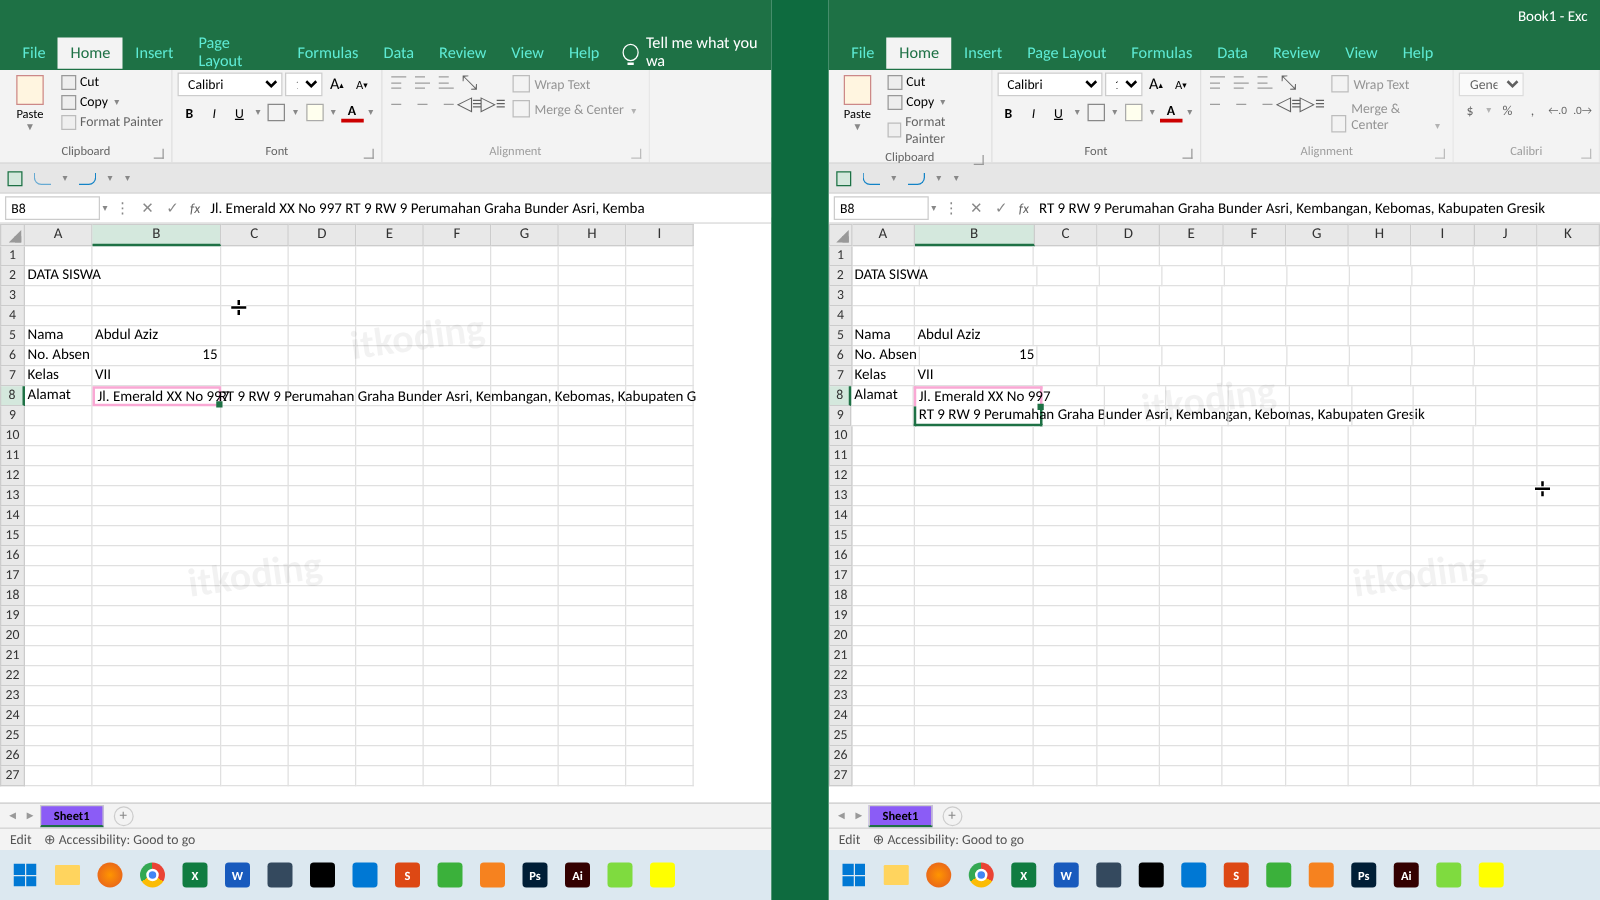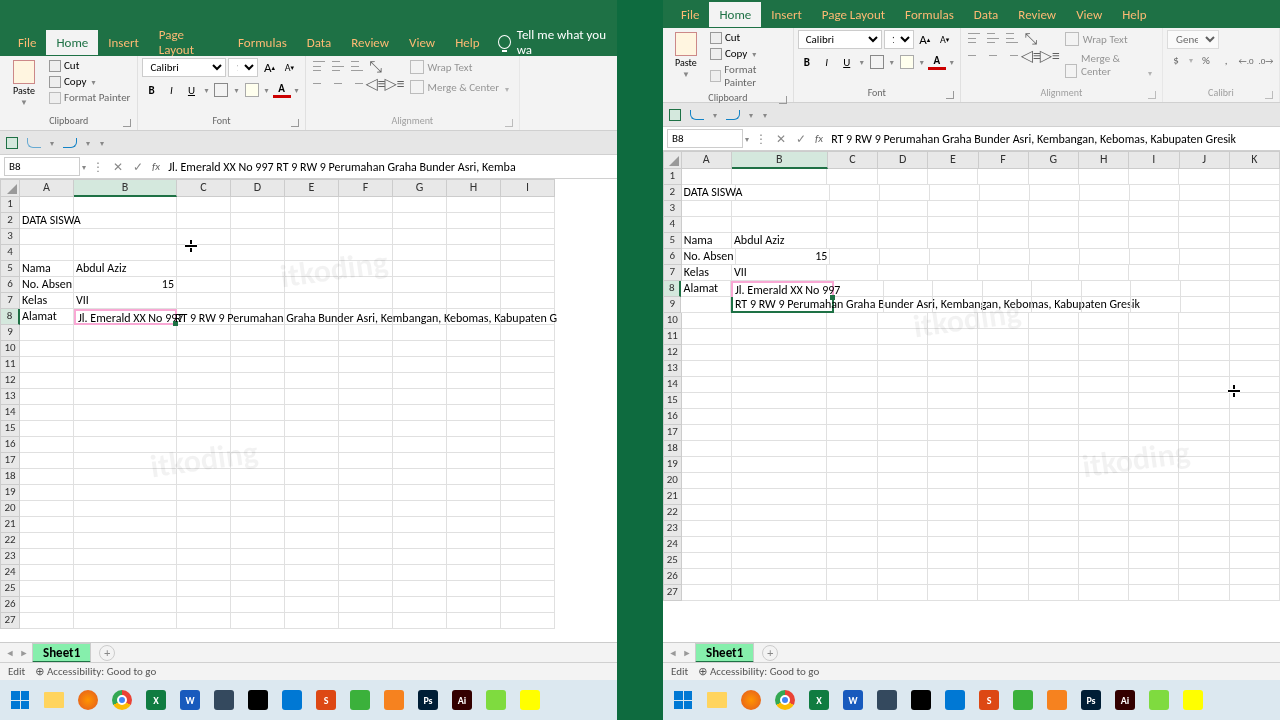--- a/index.html
+++ b/index.html
@@ -1,21 +1,21 @@
 <!DOCTYPE html>
 <html><head>
 <meta charset="utf-8">
 <style>
 * { margin: 0; padding: 0; box-sizing: border-box; font-family: 'Segoe UI', Calibri, sans-serif; }
 body { display: flex; width: 1280px; height: 720px; overflow: hidden; background: #fff; position: relative; }
 .pane { flex: 1; display: flex; flex-direction: column; overflow: hidden; position: relative; }
 .divider { width: 46px; background: #0e6b3f; }
 .title-bar { height: 28px; background: #1e7145; display: flex; justify-content: flex-end; align-items: center; color: #fff; font-size: 12px; padding: 0 10px; }
 .menu-bar { height: 28px; background: #1e7145; display: flex; align-items: center; padding-left: 8px; }
-.menu-item { color: #fdba74; padding: 5px 10px; font-size: 13px; cursor: pointer; }
+.menu-item { color: #5eead4; padding: 5px 10px; font-size: 13px; cursor: pointer; }
 .menu-item.active { background: #f3f3f3; color: #1e7145; }
 .tell-me { display: flex; align-items: center; color: #fff; font-size: 13px; margin-left: 8px; gap: 6px; }
 .bulb { width: 14px; height: 14px; border: 1.5px solid #fff; border-radius: 50%; position: relative; }
 .bulb::after { content: ''; position: absolute; width: 5px; height: 2px; background: #fff; bottom: -4px; left: 3px; }
 .ribbon { height: 75px; background: #f3f3f3; display: flex; border-bottom: 1px solid #d0d0d0; }
 .ribbon-group { display: flex; flex-direction: column; border-right: 1px solid #e0e0e0; padding: 2px 4px 0; position: relative; }
 .ribbon-group-content { flex: 1; display: flex; align-items: flex-start; gap: 2px; }
 .ribbon-group-label { font-size: 10px; color: #666; text-align: center; padding: 1px 0 3px; position: relative; }
 .ribbon-group-label::after { content: ''; position: absolute; right: 2px; bottom: 3px; width: 7px; height: 7px; border: 1px solid #999; border-width: 0 1px 1px 0; }
 .paste-btn { display: flex; flex-direction: column; align-items: center; padding: 2px 4px; font-size: 10px; width: 40px; }
@@ -61,21 +61,21 @@
 .grid-row { display: flex; height: 16px; }
 .row-header { width: 20px; height: 16px; background: #e8e8e8; border: 1px solid #ccc; border-top: none; text-align: center; font-size: 11px; color: #333; }
 .row-header.sel { background: #d4e8dd; border-right: 2px solid #1e7145; }
 .cell { height: 16px; border: 1px solid #e0e0e0; border-left: none; border-top: none; font-size: 12px; padding: 0 2px; white-space: nowrap; overflow: visible; position: relative; }
 .cell.selected { border: 2px solid #f9a8d4; z-index: 5; }
 .cell.selected::after { content: ''; position: absolute; right: -3px; bottom: -3px; width: 5px; height: 5px; background: #1e7145; }
 .cell.right { text-align: right; }
 .col-A { width: 54px; } .col-B { width: 103px; } .col-other { width: 54px; }
 .sheet-tabs { height: 20px; display: flex; align-items: center; border-top: 1px solid #ccc; background: #f3f3f3; padding: 0 4px; gap: 2px; }
 .tab-nav { width: 12px; height: 12px; color: #999; font-size: 9px; display: flex; align-items: center; justify-content: center; }
-.sheet-tab { padding: 1px 10px; font-size: 13px; background: #86efac; border: 1px solid #ccc; border-bottom: 2px solid #1e7145; font-weight: bold; }
+.sheet-tab { padding: 1px 10px; font-size: 10px; background: #8b5cf6; border: 1px solid #ccc; border-bottom: 2px solid #1e7145; font-weight: bold; }
 .add-sheet { width: 16px; height: 16px; border: 1px solid #ccc; border-radius: 50%; display: flex; align-items: center; justify-content: center; font-size: 12px; color: #888; margin-left: 6px; }
 .status-bar { height: 18px; background: #f3f3f3; display: flex; align-items: center; padding: 0 8px; font-size: 11px; color: #555; gap: 10px; border-top: 1px solid #d0d0d0; }
 .taskbar { height: 40px; background: #dce8f0; display: flex; align-items: center; padding: 0 6px; gap: 6px; }
 .task-btn { width: 28px; height: 28px; border-radius: 3px; display: flex; align-items: center; justify-content: center; }
 .win-icon { width: 18px; height: 18px; display: grid; grid-template: 1fr 1fr / 1fr 1fr; gap: 1px; }
 .win-icon span { background: #0078d4; }
 .folder-icon { width: 20px; height: 16px; background: #ffd45e; border-radius: 1px; }
 .ff-icon { width: 20px; height: 20px; border-radius: 50%; background: radial-gradient(#ff9500, #e25822); }
 .chrome-icon { width: 20px; height: 20px; border-radius: 50%; background: conic-gradient(#ea4335 0 120deg, #fbbc05 120deg 240deg, #34a853 240deg); position: relative; }
 .chrome-icon::after { content:''; position:absolute; inset:5px; background:#4285f4; border-radius:50%; border:2px solid #fff; }
@@ -660,20 +660,23 @@
         <div class="app-icon" style="background: rgb(255, 255, 0);"></div>
       </div>
     </div>
   <div class="wm" style="left:150px; top:440px">itkoding</div>
   <div class="wm" style="left:280px; top:250px">itkoding</div>
 </div>
 
 <div class="divider"></div>
 
 <div class="pane">
+  <div class="title-bar">
+      <span>Book1  -  Exc</span>
+    </div>
   <div class="menu-bar">
     <div class="menu-item">File</div>
     <div class="menu-item active">Home</div>
     <div class="menu-item">Insert</div>
     <div class="menu-item">Page Layout</div>
     <div class="menu-item">Formulas</div>
     <div class="menu-item">Data</div>
     <div class="menu-item">Review</div>
     <div class="menu-item">View</div>
     <div class="menu-item">Help</div>

